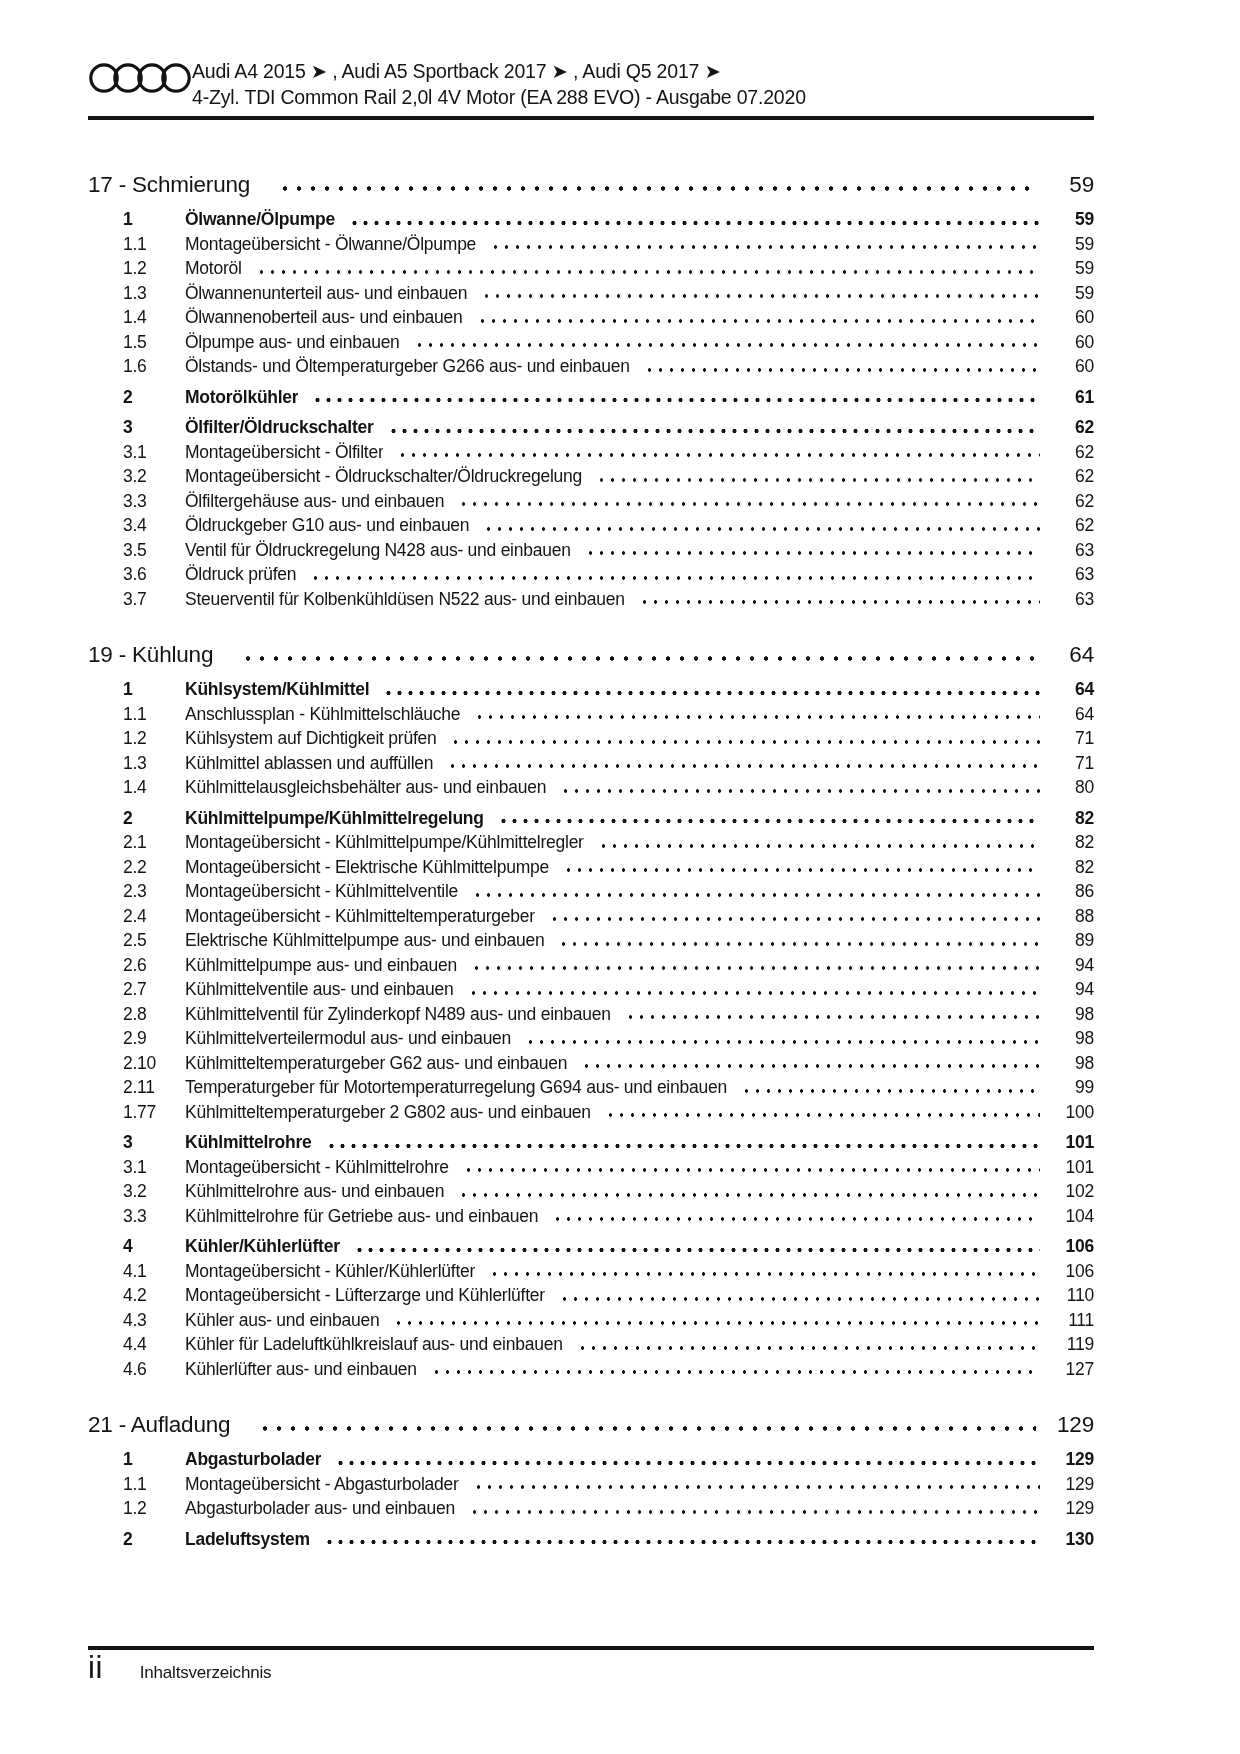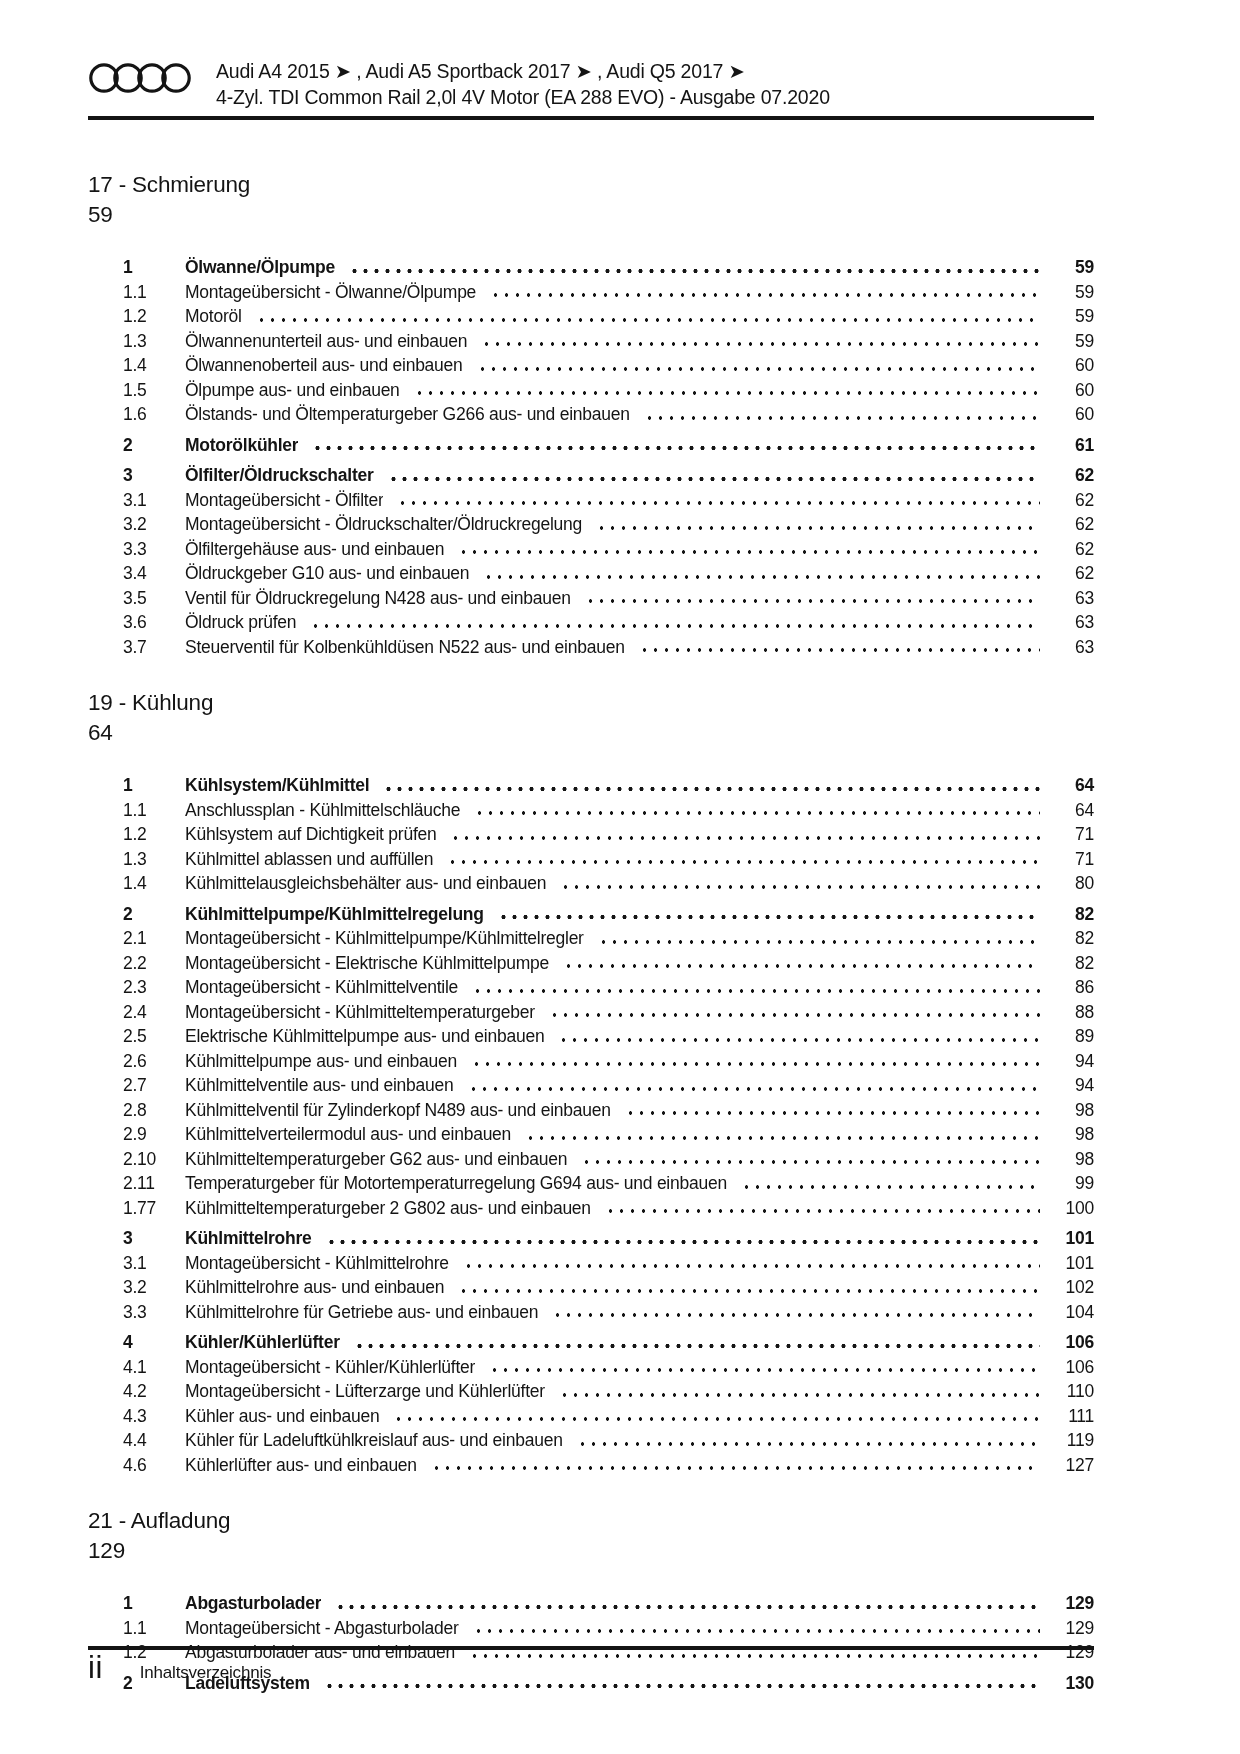--- a/index.html
+++ b/index.html
@@ -24,41 +24,40 @@
     padding-top: 58px;
     border-bottom: 4px solid #141414;
     padding-bottom: 6px;
   }
   .header-inner { display: flex; align-items: flex-start; }
   .logo {
     flex: 0 0 auto;
     width: 104px;
     margin-top: 2px;
   }
-  .header-text { margin-left: 24px; }
+  .header-text { margin-left: 0; }
   .header-line { font-size: 19.5px; line-height: 26px; letter-spacing: -0.2px; white-space: nowrap; }
 
   
   .toc {
     position: absolute;
     top: 128px;
     left: 88px;
     width: 1006px;
   }
   .chapter { margin-top: 29px; }
   .chapter:first-child { margin-top: 42px; }
 
   .row { display: flex; align-items: baseline; }
 
   .chapter-heading {
     font-size: 22.5px;
     line-height: 30px;
     letter-spacing: -0.2px;
     margin-bottom: 7px;
-    flex-direction: column;
   }
   .chapter-heading .title { white-space: nowrap; }
   .chapter-heading .dots {
     flex: 1 1 auto; min-width: 0; align-self: stretch;
     margin: 0 10px 0 26px;
     background-image: radial-gradient(circle, #141414 2px, transparent 2.3px);
     background-size: 14px 5px;
     background-repeat: repeat-x;
     background-position: 2px calc(100% - 9px);
   }

